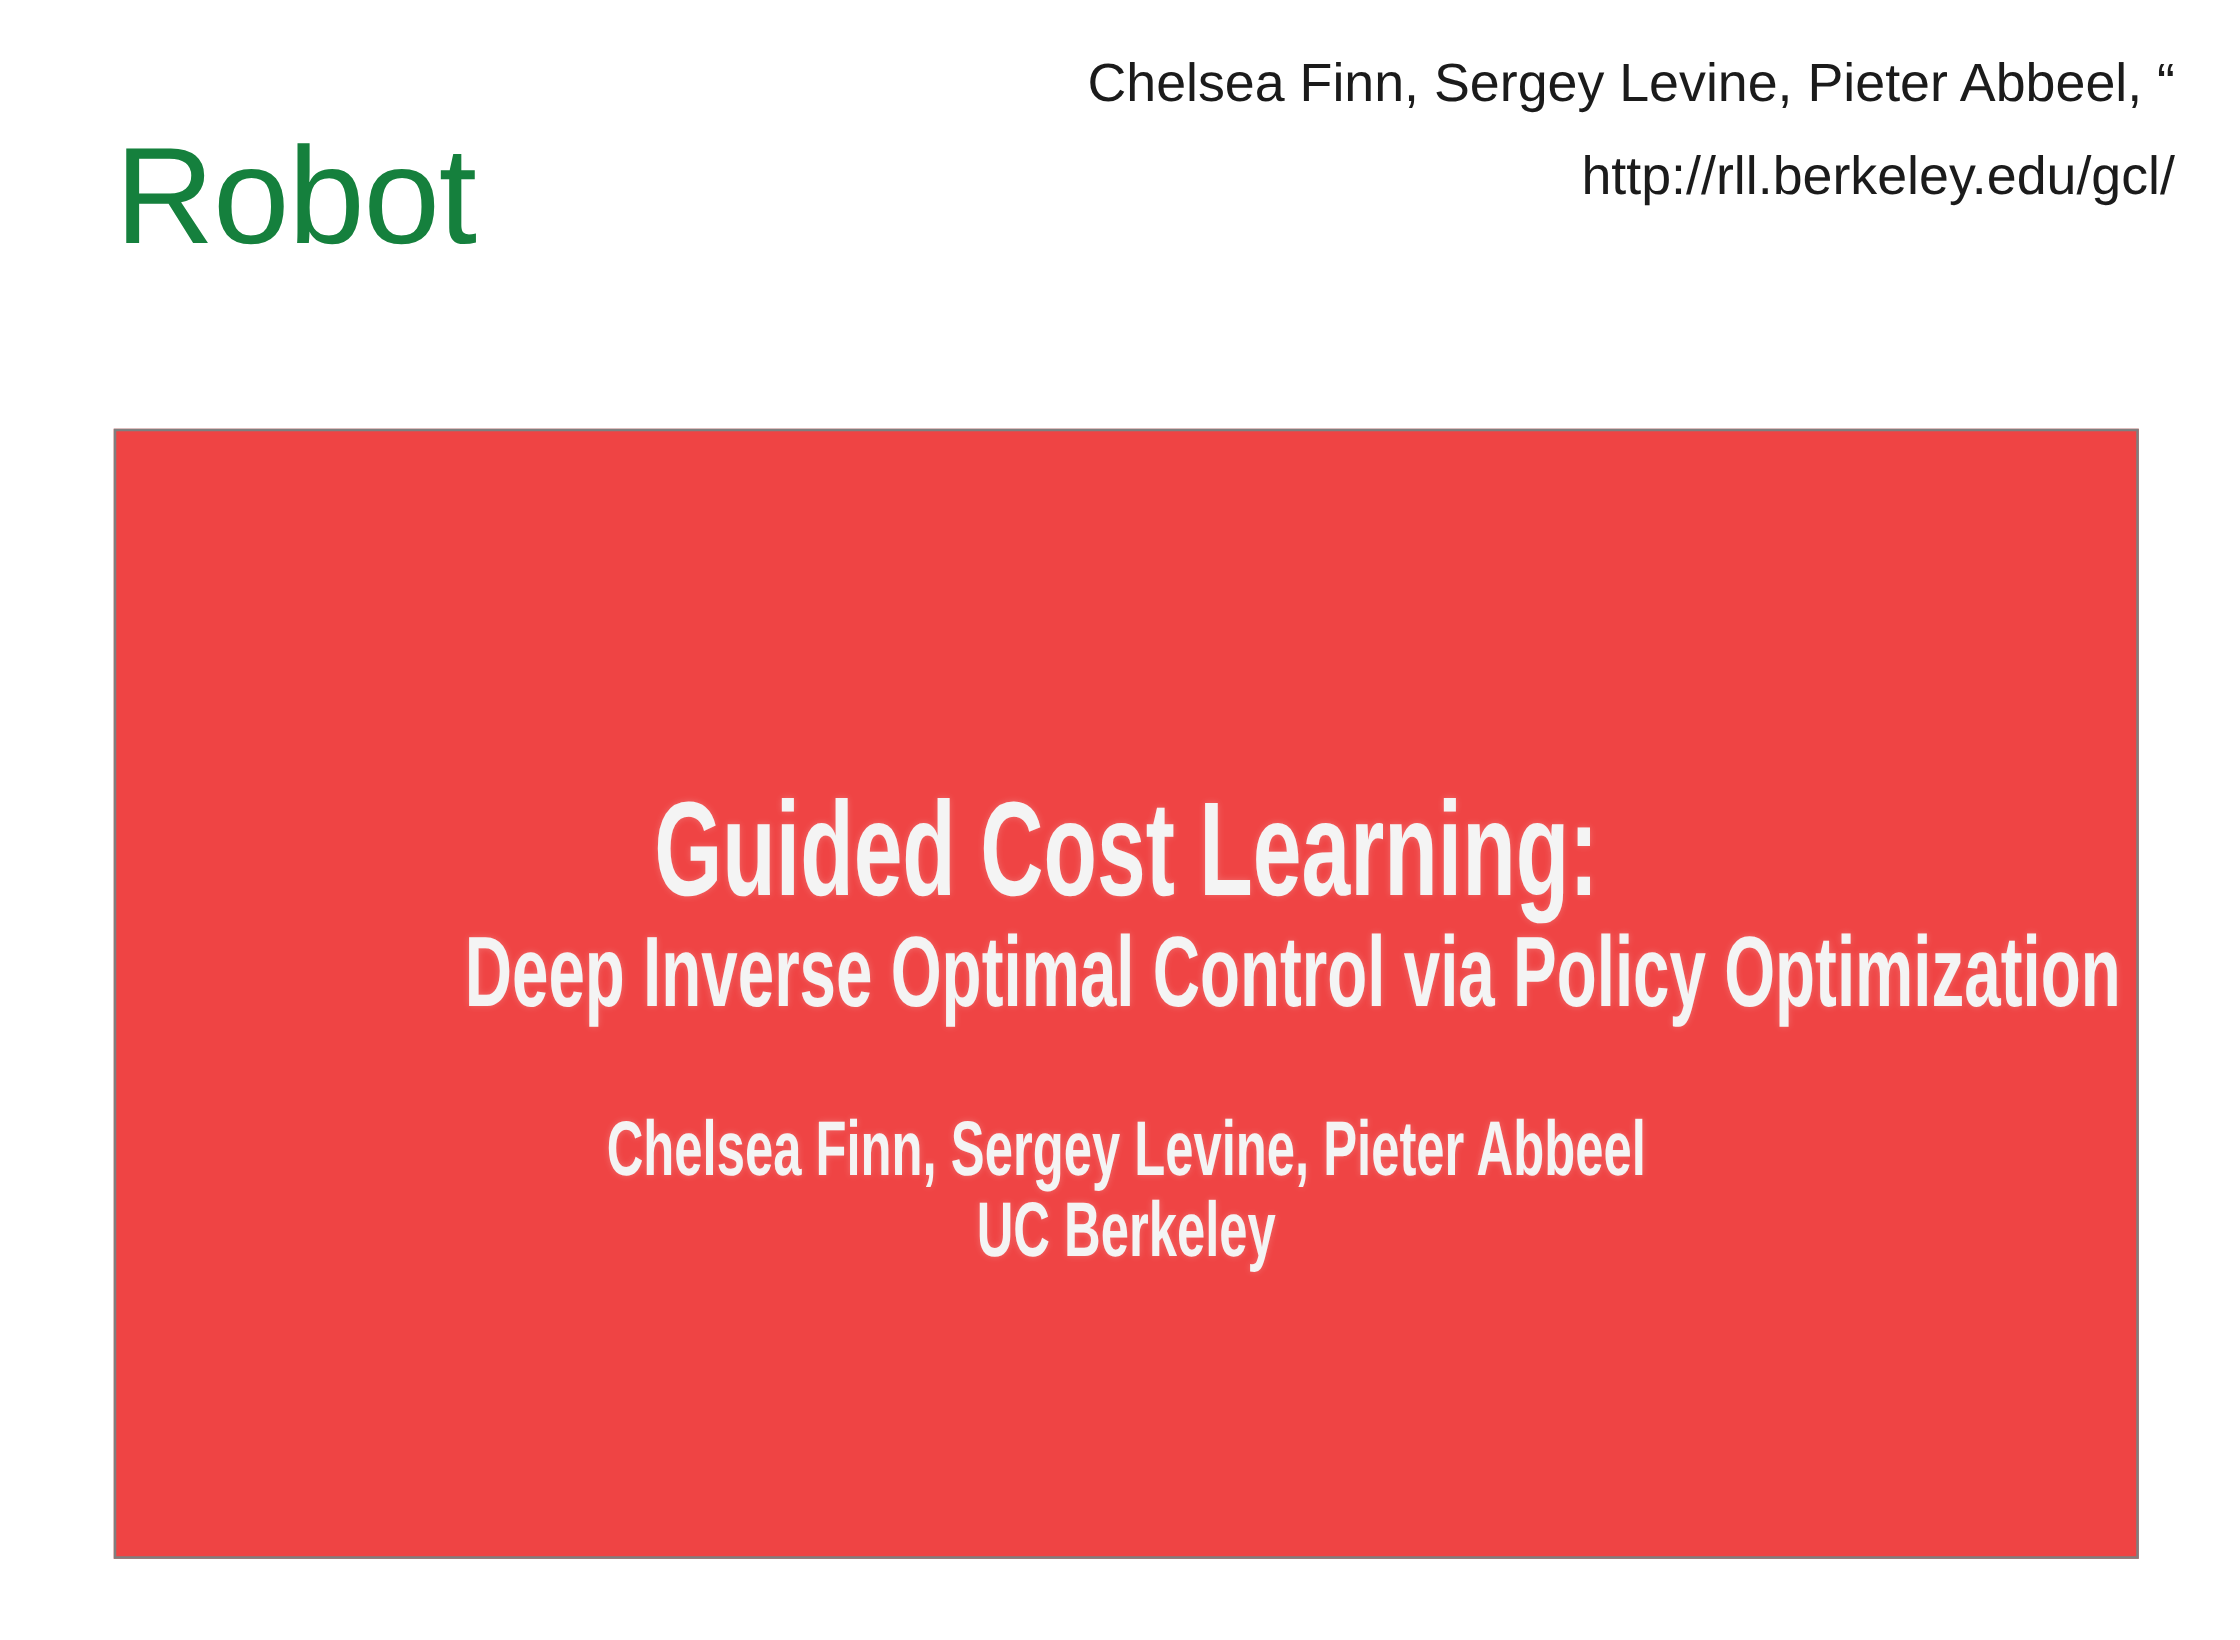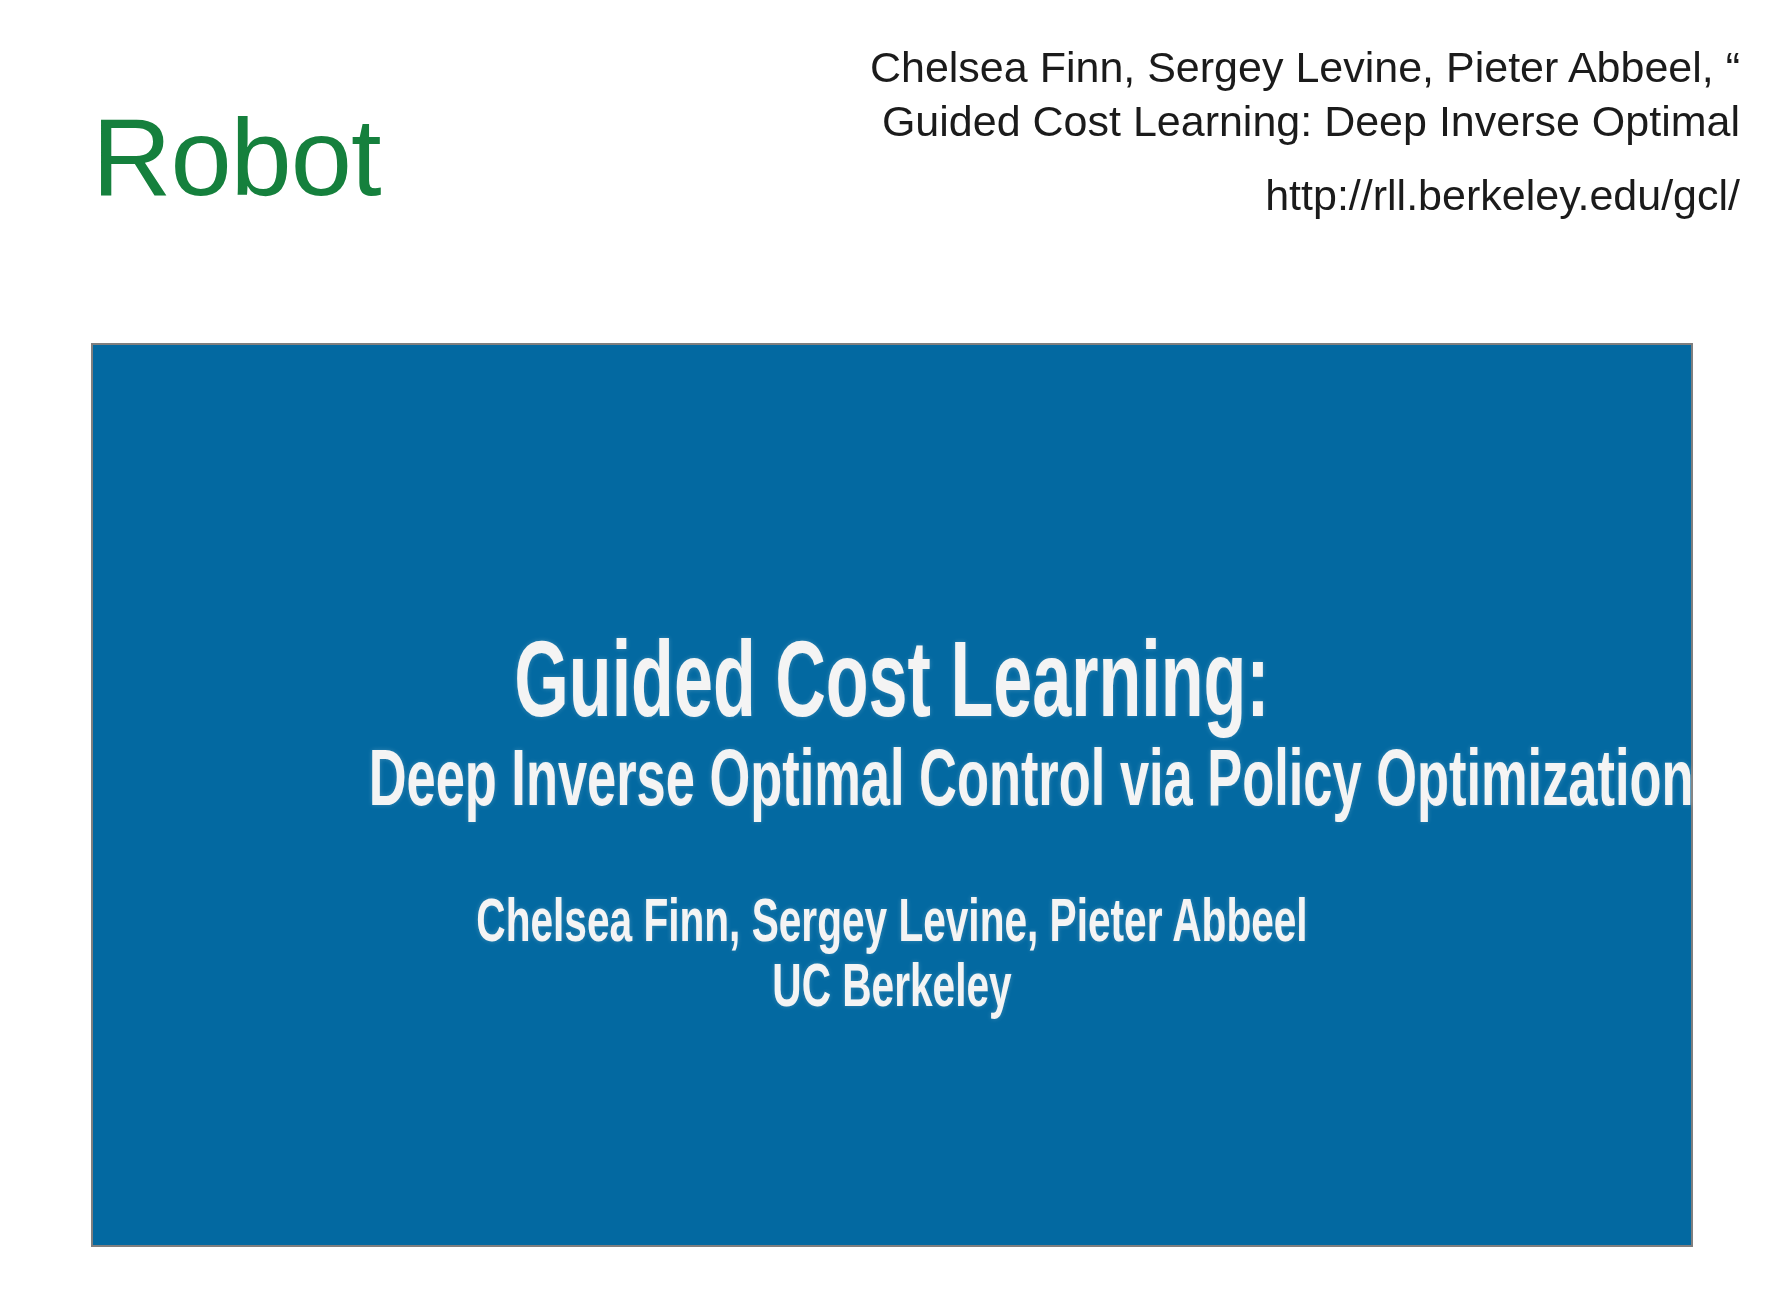--- a/index.html
+++ b/index.html
@@ -48,22 +48,23 @@
     color: #1b1b1b;
   }
 
   
   .video-frame {
     position: absolute;
     left: 91px;
     top: 343px;
     width: 1598px;
     height: 900px;
-    background: #0369a1;
+    background: #ef4444;
     border: 2px solid #7f7f7f;
+    padding-left: 18px;
   }
   .video-frame .vline {
     position: absolute;
     left: 0;
     right: 0;
     text-align: center;
     color: #f4f4f4;
     font-weight: 700;
     white-space: nowrap;
     transform: scaleX(0.655);
@@ -93,21 +94,20 @@
 </style>
 </head>
 <body>
 
 <div class="slide">
 
   <div class="heading">Robot</div>
 
   <div class="citation">
     <div class="cite-line">Chelsea Finn, Sergey Levine, Pieter Abbeel, “</div>
-    <div class="cite-line">Guided Cost Learning: Deep Inverse Optimal</div>
     <div class="cite-url">http://rll.berkeley.edu/gcl/</div>
   </div>
 
   <div class="video-frame">
     <div class="vline video-title">Guided Cost Learning:</div>
     <div class="vline video-subtitle">Deep Inverse Optimal Control via Policy Optimization</div>
     <div class="vline video-authors">Chelsea Finn, Sergey Levine, Pieter Abbeel</div>
     <div class="vline video-affiliation">UC Berkeley</div>
   </div>
 

